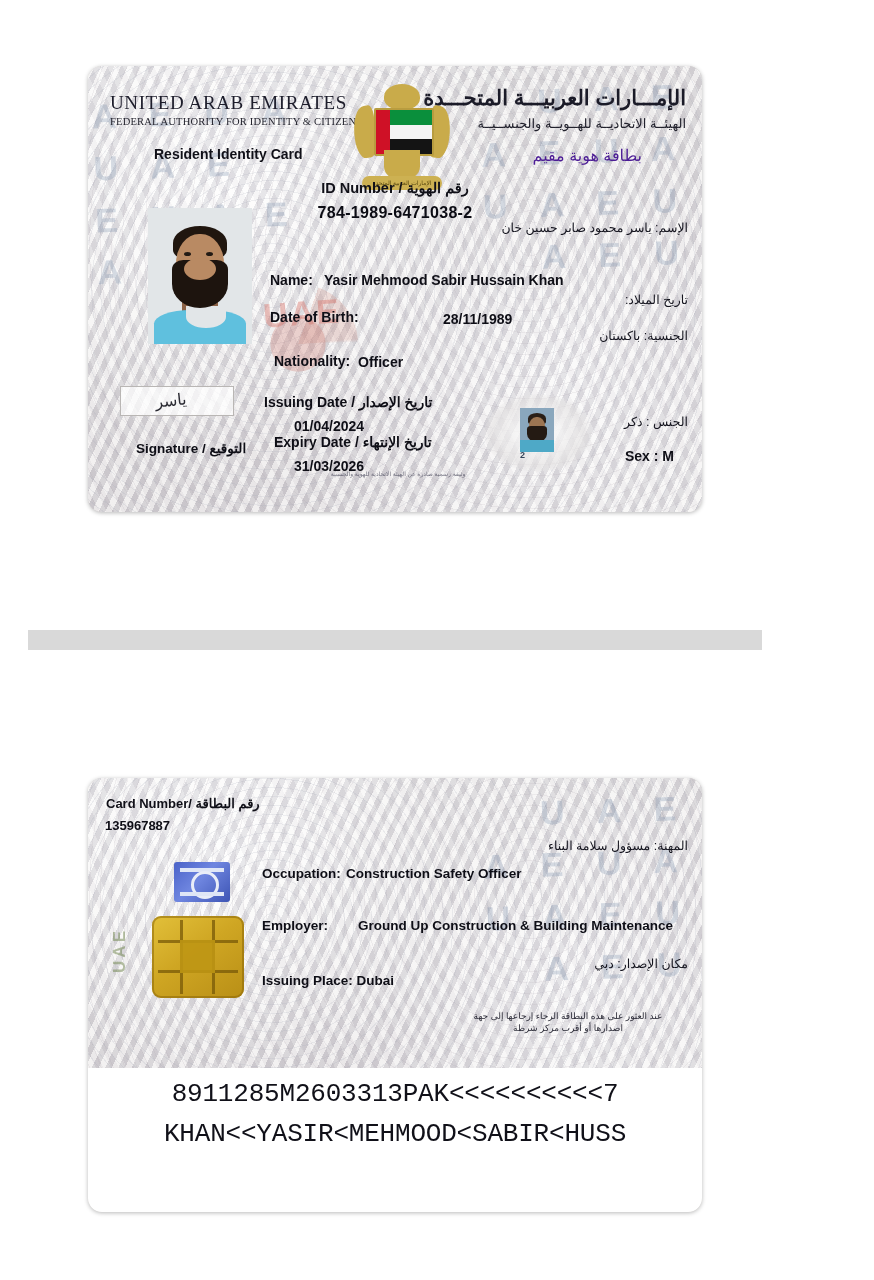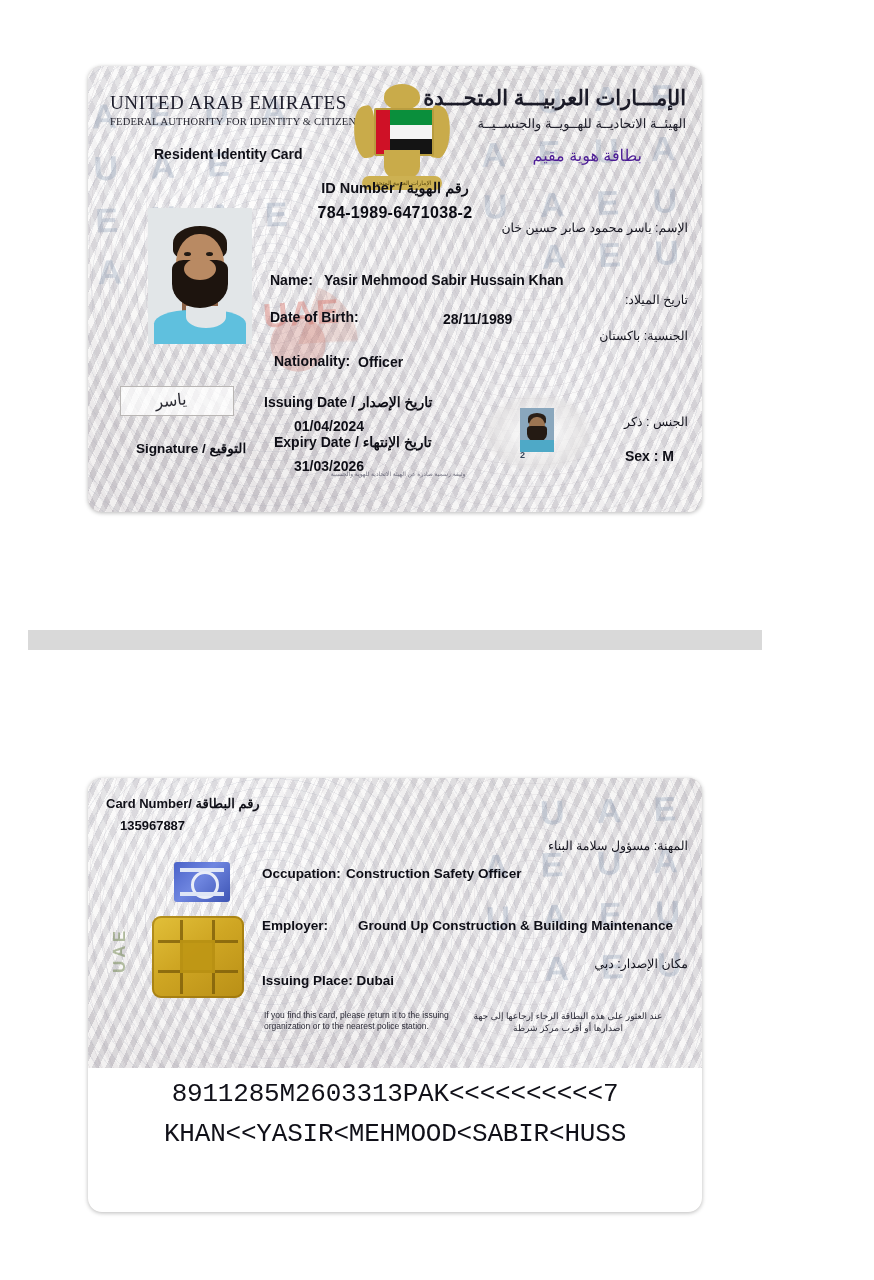--- a/index.html
+++ b/index.html
@@ -417,21 +417,21 @@
   .cardnum-label {
     position: absolute;
     left: 18px;
     top: 18px;
     font-size: 13px;
     font-weight: bold;
     color: #101018;
   }
   .cardnum-value {
     position: absolute;
-    left: 32px;
+    left: 17px;
     top: 40px;
     font-size: 13px;
     font-weight: bold;
     color: #0e0e16;
     text-align: center;
   }
   .hologram {
     position: absolute;
     left: 86px;
     top: 84px;
@@ -676,21 +676,20 @@
       <div class="bk-fld" style="left:174px; top:88px;">Occupation:</div>
       <div class="bk-fld" style="left:258px; top:88px;">Construction Safety Officer</div>
       <div class="bk-ar" style="top:60px;">المهنة: مسؤول سلامة البناء</div>
 
       <div class="bk-fld" style="left:174px; top:140px;">Employer:</div>
       <div class="bk-fld" style="left:270px; top:140px;">Ground Up Construction &amp; Building Maintenance</div>
 
       <div class="bk-ar" style="top:178px;">مكان الإصدار: دبي</div>
       <div class="bk-fld" style="left:174px; top:195px;">Issuing Place: Dubai</div>
 
-      <div class="notice-en">If you find this card, please return it to the issuing organization or to the nearest police station.</div>
       <div class="notice-ar">عند العثور على هذه البطاقة الرجاء إرجاعها إلى جهة اصدارها أو أقرب مركز شرطة</div>
     </div>
   </div>
 
   <div class="mrz">
     <div>8911285M2603313PAK&lt;&lt;&lt;&lt;&lt;&lt;&lt;&lt;&lt;&lt;7</div>
     <div>KHAN&lt;&lt;YASIR&lt;MEHMOOD&lt;SABIR&lt;HUSS</div>
   </div>
 </div>
 

